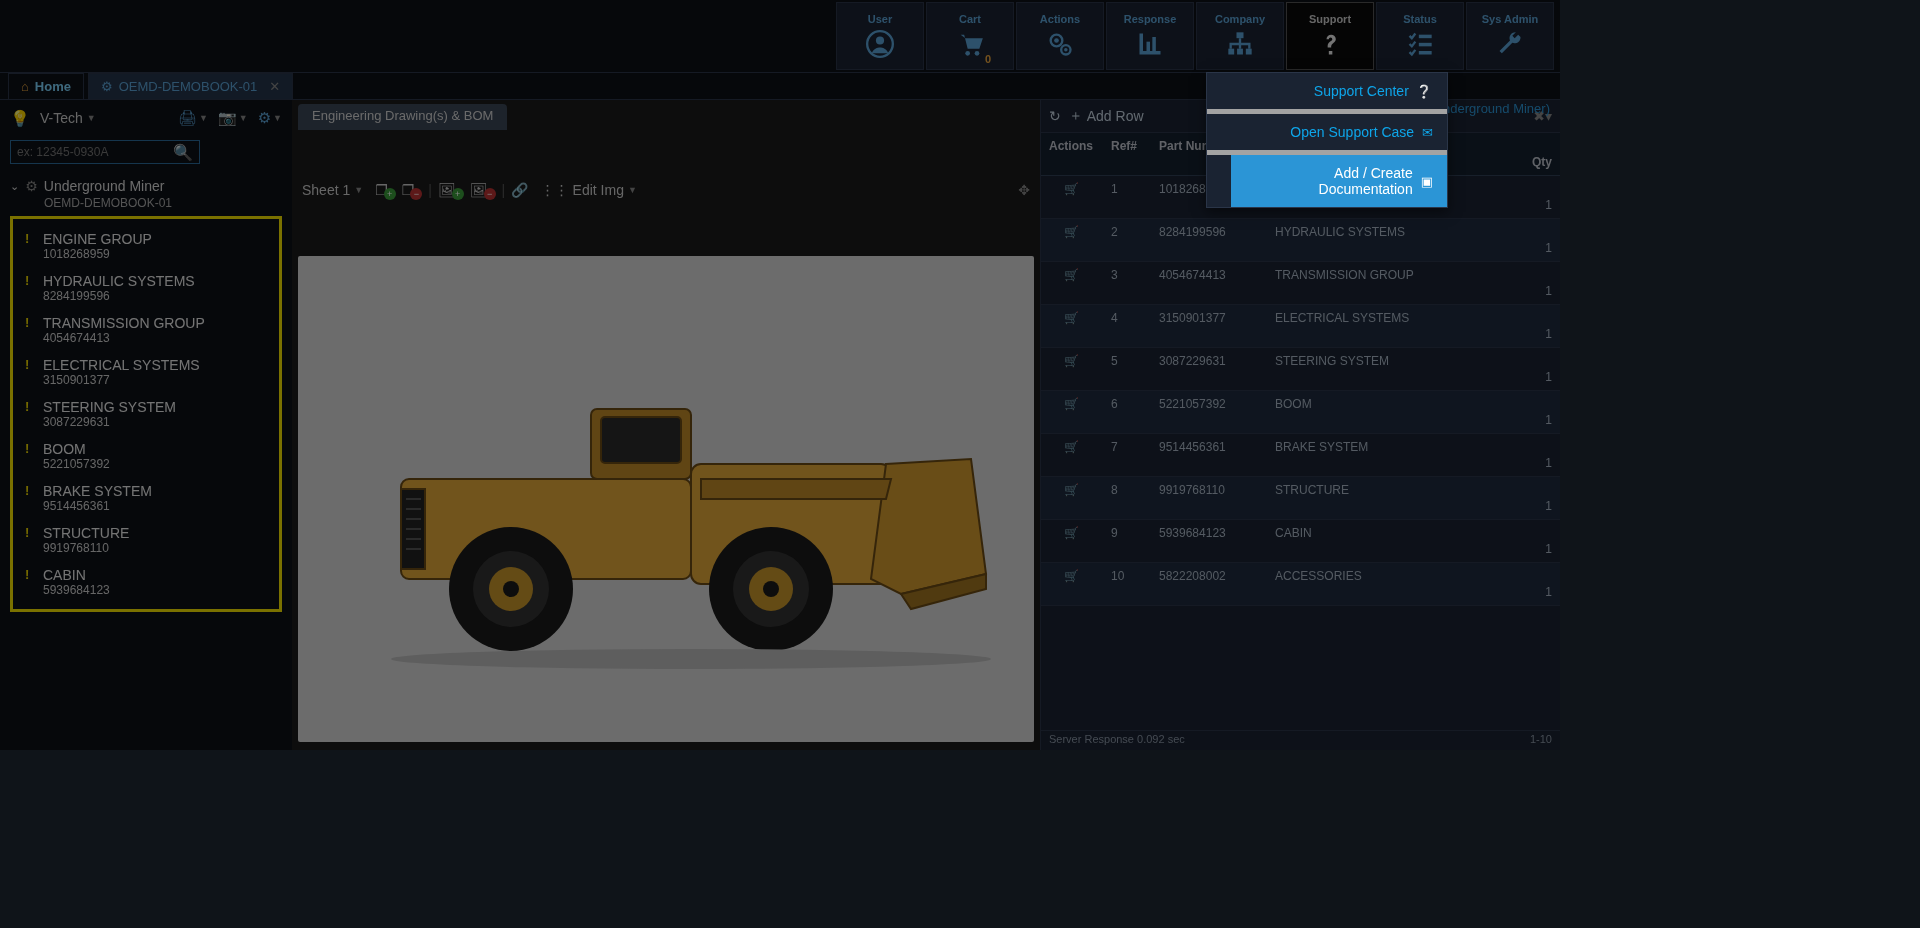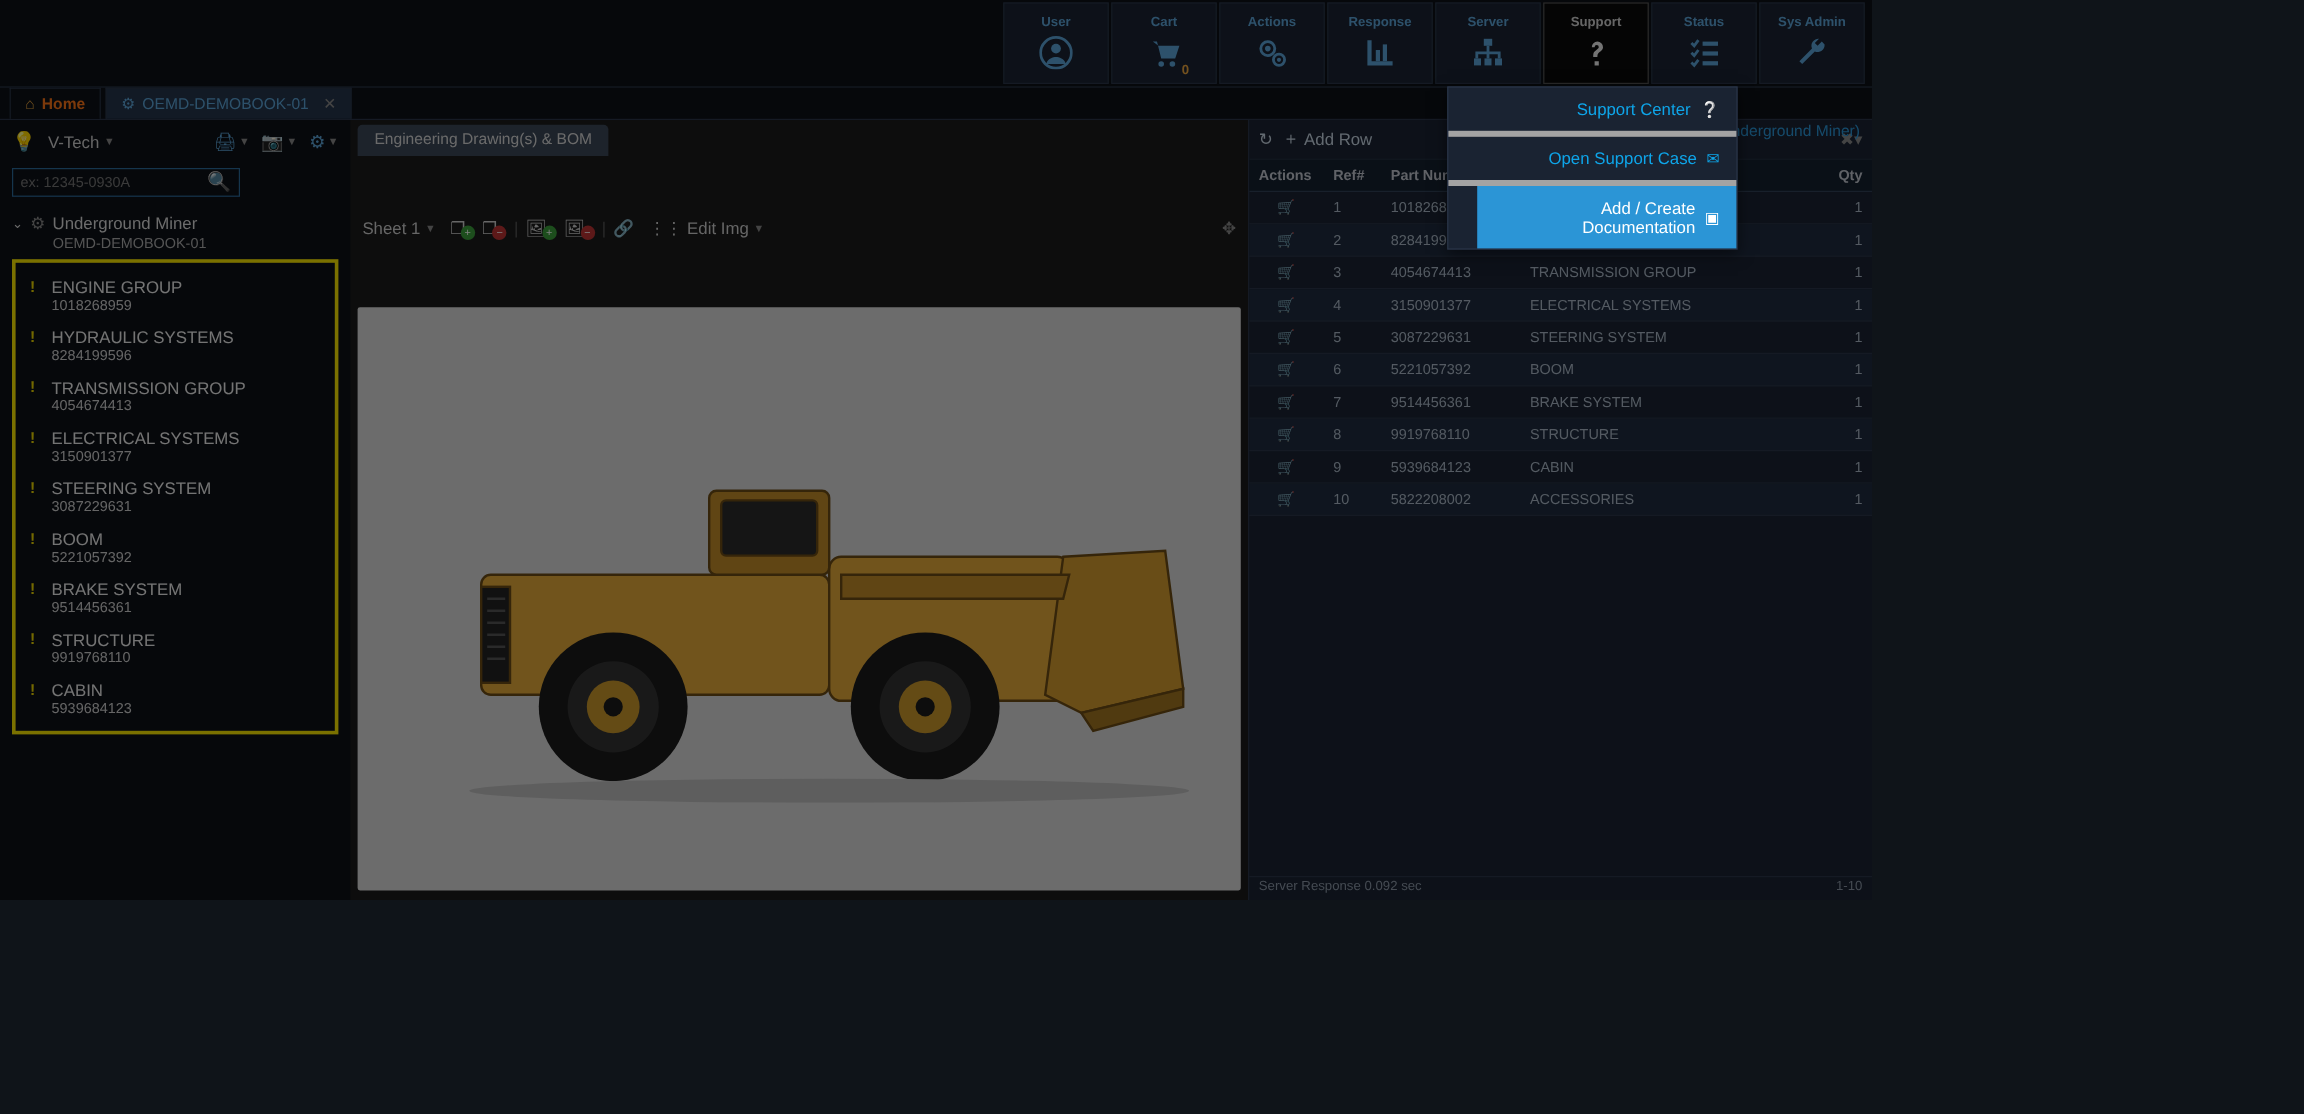--- a/index.html
+++ b/index.html
@@ -27,21 +27,21 @@
 .nav-item-icon { width:30px; height:30px; color:#5ba3d6; display:flex; align-items:center; justify-content:center; }
 .nav-item svg { width:28px; height:28px; fill:#5ba3d6; }
 .nav-item.active svg { fill:#ccc; }
 .nav-item.active .nav-item-label { color:#ccc; }
 .cart-badge { position:absolute; bottom:4px; right:22px; color:#e8a33d; font-size:11px; font-weight:bold; }
 
 
 .tabbar { height:28px; background:#0d1117; border-top:1px solid #2a3548; border-bottom:1px solid #2a3548; display:flex; padding-left:8px; gap:4px; }
 .tab { display:flex; align-items:center; gap:6px; padding:0 12px; background:#1a2332; border:1px solid #2a3548; border-bottom:none; font-size:13px; cursor:pointer; }
 .tab.home { background:#0d1117; }
-.tab.home span:last-child { color:#f97316; font-weight:600; }
+.tab.home span:last-child { color:#7dd3fc; font-weight:600; }
 .home-icon { color:#e8a33d; }
 .tab.doc { color:#5ba3d6; background:#24344a; }
 .tab.doc .gear-small { color:#5ba3d6; }
 .tab .close { color:#888; margin-left:6px; }
 
 
 .main { display:flex; height:calc(100% - 100px); }
 .sidebar { width:292px; background:#0d1117; display:flex; flex-direction:column; }
 .sidebar-toolbar { display:flex; align-items:center; gap:10px; padding:6px 10px; height:36px; }
 .tb-org { color:#ccc; font-size:14px; display:flex; align-items:center; gap:4px; cursor:pointer; }
@@ -84,21 +84,21 @@
 
 .right { width:520px; background:#1a2332; display:flex; flex-direction:column; border-left:1px solid #2a3548; }
 .right-header { height:32px; display:flex; align-items:center; gap:8px; padding:0 8px; color:#c5d3e0; font-size:14px; }
 .right-header .refresh { cursor:pointer; }
 .right-header .addrow { cursor:pointer; display:flex; align-items:center; gap:4px; }
 .right-header .rtools { margin-left:auto; cursor:pointer; color:#888; }
 .breadcrumb-right { position:absolute; top:101px; right:10px; color:#2b95d6; font-size:13px; z-index:10; }
 .table { flex:1; overflow:auto; }
 .thead { display:flex; background:#14202f; border-top:1px solid #2a3548; border-bottom:1px solid #314157; }
 .thead div, .trow div { padding:6px 8px; font-size:12px; }
-.col-actions{width:62px}.col-ref{width:48px}.col-pn{width:116px}.col-name{flex:1}.col-qty{width:44px; text-align:right;}
+.col-actions{width:62px}.col-ref{width:48px}.col-pn{width:116px}.col-name{flex:1}.col-qty{width:44px; text-align:right;margin-top:16px;}
 .thead div { color:#c0c5ce; font-weight:600; }
 .trow { display:flex; border-bottom:1px solid #2a3548; }
 .trow:nth-child(even){ background:#1e2b3e; }
 .trow div { color:#a8b5c4; }
 .trow .col-actions { color:#2b95d6; cursor:pointer; text-align:center; }
 .footer-status { height:20px; font-size:11px; color:#8a95a5; padding:2px 8px; display:flex; justify-content:space-between; border-top:1px solid #2a3548; }
 
 
 .support-menu { position:absolute; top:72px; right:112px; width:242px; background:#1a2332; z-index:100; border:1px solid #2a3548; box-shadow:0 4px 12px rgba(0,0,0,0.5); }
 .support-menu-item { padding:10px 14px; color:#0ea5e9; font-size:14px; text-align:right; border-bottom:5px solid #a3a3a3; cursor:pointer; display:flex; justify-content:flex-end; align-items:center; gap:8px; }
@@ -148,21 +148,21 @@
       <div class="nav-item-label">Response</div>
       <div class="nav-item-icon">
           <svg viewBox="0 0 24 24">
             <path d="M3 3v18h18v-3H6V3z"></path>
             <rect x="9" y="10" width="3" height="8"></rect>
             <rect x="14" y="6" width="3" height="12"></rect>
           </svg>
         </div>
     </div>
     <div class="nav-item">
-      <div class="nav-item-label">Server</div>
+      <div class="nav-item-label">Company</div>
       <div class="nav-item-icon">
           <svg viewBox="0 0 24 24">
             <rect x="9" y="2" width="6" height="5"></rect>
             <rect x="2" y="16" width="5" height="5"></rect>
             <rect x="9.5" y="16" width="5" height="5"></rect>
             <rect x="17" y="16" width="5" height="5"></rect>
             <path d="M12 7v5M4 16v-4h16v4M12 12v4" stroke="#5ba3d6" stroke-width="2" fill="none"></path>
           </svg>
         </div>
     </div>

